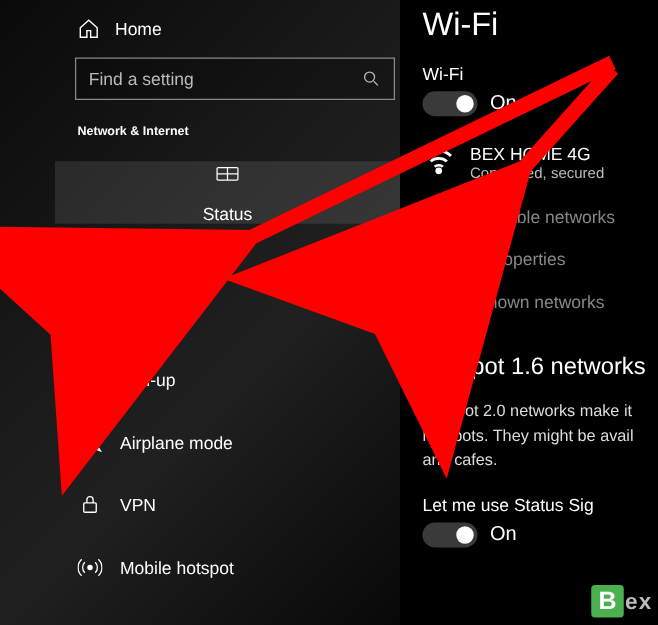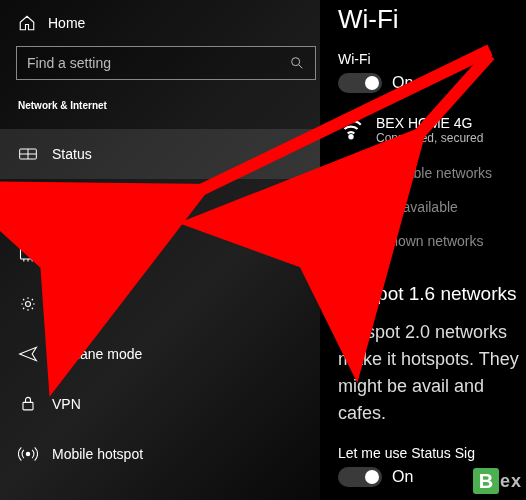--- a/index.html
+++ b/index.html
@@ -11,20 +11,21 @@
     color: #fff;
     overflow: hidden;
     position: relative;
     display: flex;
   }
   .sidebar {
     width: 320px;
     height: 100%;
     background: linear-gradient(135deg, #0a0a0a 0%, #1a1a1a 40%, #202020 60%, #080808 100%);
     padding-top: 4px;
+    padding-left: 44px;
   }
   .home-row {
     display: flex;
     align-items: center;
     gap: 12px;
     padding: 10px 18px 14px 18px;
     font-size: 14px;
   }
   .home-row svg { flex: 0 0 18px; }
   .search-box {
@@ -48,20 +49,21 @@
     display: flex;
     align-items: center;
     gap: 14px;
     height: 50px;
     padding: 0 18px;
     font-size: 14px;
     color: #fff;
   }
   .nav-item.selected {
     background: rgba(255,255,255,0.10);
+    flex-direction: column;
   }
   .nav-item svg { width: 20px; height: 20px; flex: 0 0 20px; }
   .main {
     flex: 1;
     background: #000;
     padding: 4px 0 0 18px;
     overflow: hidden;
   }
   .main h1 {
     font-size: 26px;
@@ -107,21 +109,21 @@
     color: #888;
     margin-bottom: 18px;
   }
   .main h2 {
     font-size: 19px;
     font-weight: 400;
     margin: 34px 0 14px 0;
     white-space: nowrap;
   }
   .desc {
-    font-size: 18px;
+    font-size: 13px;
     color: #ddd;
     line-height: 1.5;
     margin-bottom: 18px;
   }
   .overlay { position: absolute; left:0; top:0; pointer-events:none; }
   .watermark {
     position: absolute;
     right: 4px;
     bottom: 6px;
     display: flex;
@@ -239,21 +241,21 @@
         <path d="M9 17 C10.5 15.5 13.5 15.5 15 17"></path>
         <circle cx="12" cy="20" r="1.5" fill="#fff"></circle>
     </svg>
     <div>
       <div class="net-name">BEX HOME 4G</div>
       <div class="net-status">Connected, secured</div>
     </div>
   </div>
 
   <div class="link">Show available networks</div>
-  <div class="link">Hardware available</div>
+  <div class="link">Hotspot properties</div>
   <div class="link">Mobile known networks</div>
 
   <h2>Hotspot 1.6 networks</h2>
   <div class="desc">Hotspot 2.0 networks make it hotspots. They might be avail and cafes.</div>
 
   <div class="toggle-row-label">Let me use Status Sig</div>
   <div class="toggle">
     <div class="switch on">
         <div class="knob"></div>
       </div>

